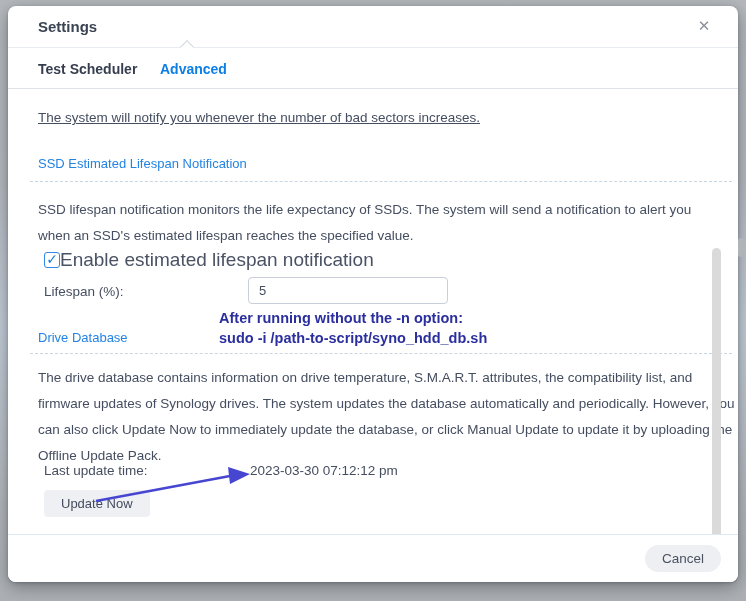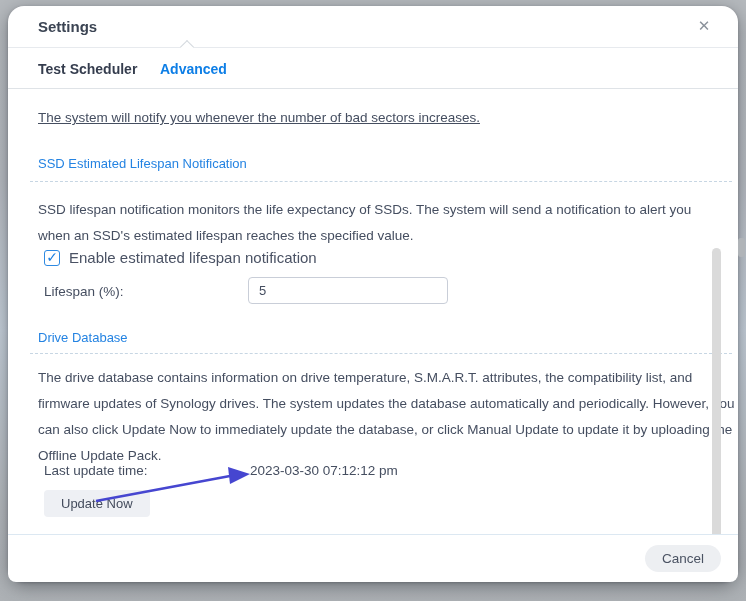--- a/index.html
+++ b/index.html
@@ -5,21 +5,21 @@
   * { margin: 0; padding: 0; box-sizing: border-box; }
   html,body { width: 746px; height: 601px; }
   body {
     font-family: "Liberation Sans", "DejaVu Sans", sans-serif;
     background: linear-gradient(180deg, #b5b9bd 0%, #b6bac0 30%, #c4ced8 55%, #b3b7bb 85%, #adb1b5 100%);
     position: relative;
     overflow: hidden;
   }
   .dialog {
     position: absolute; left: 8px; top: 6px; width: 730px; height: 576px;
-    background: #ffffff; border-radius: 16px;
+    background: #ffffff; border-radius: 8px;
     box-shadow: 0 5px 18px rgba(40,44,52,0.45), 0 1px 3px rgba(40,44,52,0.3);
   }
   .dialog-header {
     position: absolute; left: 0; top: 0; right: 0; height: 42px;
     border-bottom: 1px solid #e7eaee;
   }
   .dialog-title {
     position: absolute; left: 30px; top: 12px;
     font-size: 15px; font-weight: bold; color: #3b4453;
   }
@@ -47,21 +47,21 @@
   .dash-rule { position: absolute; left: 22px; width: 702px; border-top: 1px dashed #c7d6e3; }
   .d1 { top: 92px; }
   .p-ssd { top: 108px; }
   .checkbox-row { position: absolute; left: 36px; top: 160px; display: flex; align-items: center; }
   .checkbox {
     width: 16px; height: 16px; border: 1px solid #2e8ae2; border-radius: 3px;
     background: #ffffff; display: flex; align-items: center; justify-content: center;
     cursor: pointer;
   }
   .checkmark { color: #1a7ee0; font-size: 14px; font-weight: bold; line-height: 1; margin-top: -2px; }
-  .checkbox-label { margin-left: 9px; font-size: 15px; color: #4a5264; }
+  .checkbox-label { font-size: 19px; color: #4a5264; }
   .lifespan-row { position: absolute; left: 36px; top: 188px; }
   .field-label { position: absolute; left: 0; top: 7px; font-size: 13.5px; color: #454e60; white-space: nowrap; }
   .lifespan-input {
     position: absolute; left: 204px; top: 0; width: 200px; height: 27px;
     border: 1px solid #c9ced8; border-radius: 4px; padding-left: 10px;
     font-size: 13px; color: #454e60; font-family: "Liberation Sans", sans-serif;
     outline: none; background: #fff;
   }
   .h-drive { top: 241px; }
   .d2 { top: 264px; }
@@ -148,20 +148,24 @@
 
     <div class="last-update-row">
       <span class="last-update-label">Last update time:</span>
       <span class="last-update-value">2023-03-30 07:12:12 pm</span>
     </div>
 
     <div class="db-buttons">
       <button class="gray-btn">Update Now</button>
     </div>
 
+    <div class="annotation">
+      <div>After running without the -n option:</div>
+      <div>sudo -i /path-to-script/syno_hdd_db.sh</div>
+    </div>
 
     <svg class="arrow-box" viewBox="0 0 180 46">
       <line x1="14" y1="40" x2="148" y2="15" stroke-width="2.6" stroke="#4646d0"></line>
       <polygon points="146,6 168,13 148,23" fill="#4646d0"></polygon>
     </svg>
 
     <div class="scroll-thumb"></div>
   </div>
 
   <div class="dialog-footer">

